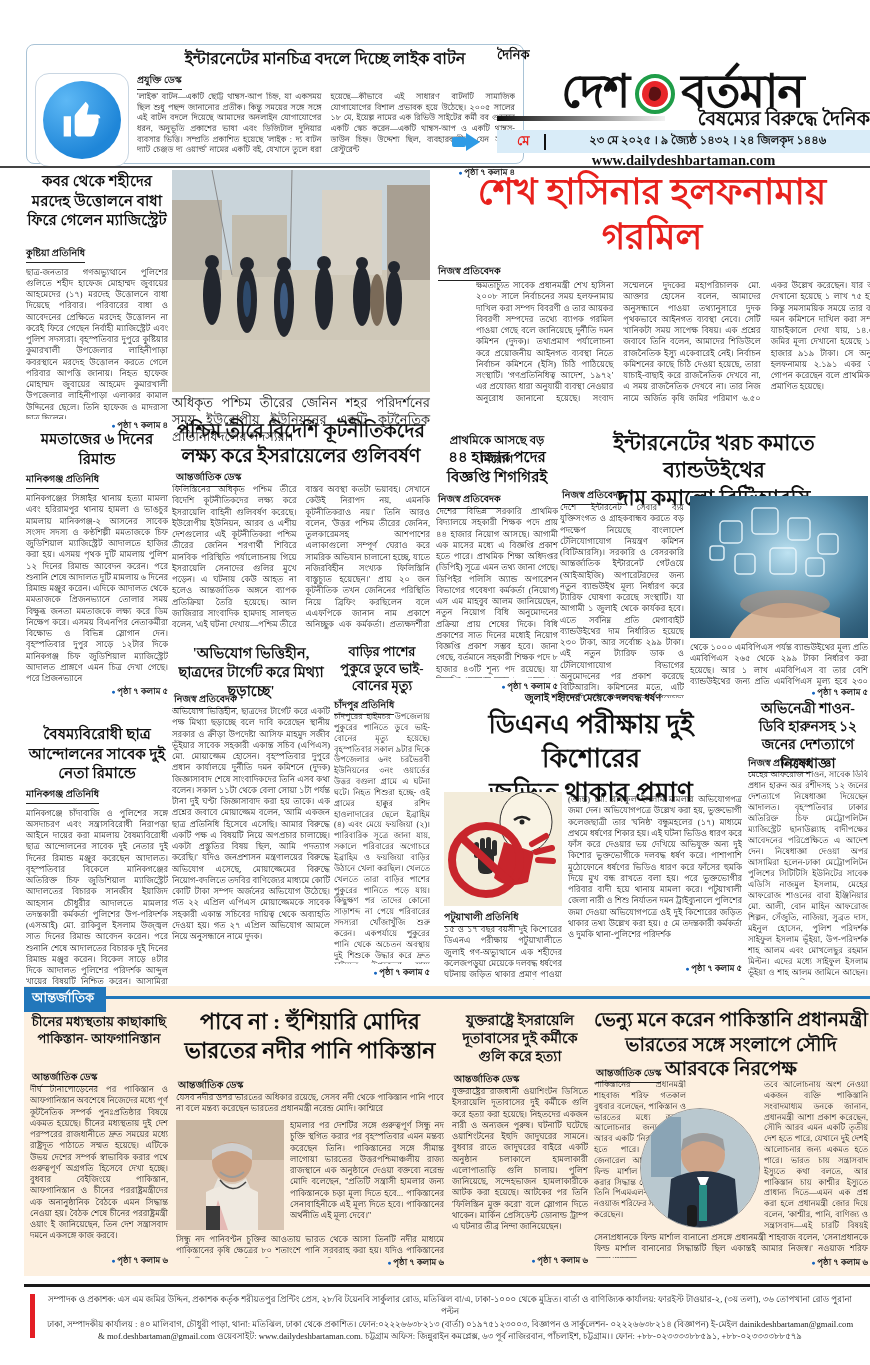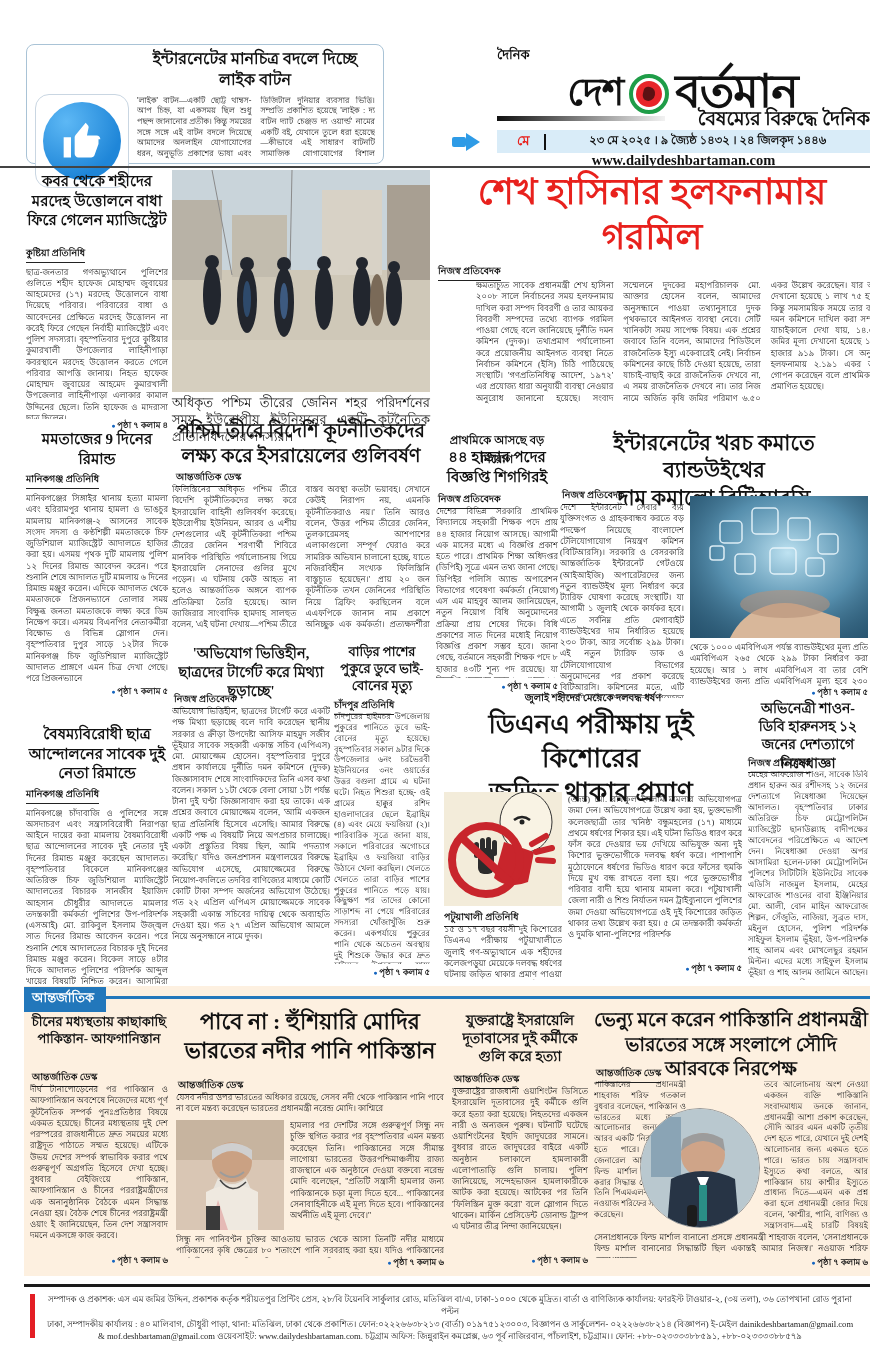--- a/index.html
+++ b/index.html
@@ -39,40 +39,41 @@
   .lead-hl{color:#e8211d;font-weight:800;}
   .arrow-right{width:0;height:0;border-top:9px solid transparent;border-bottom:9px solid transparent;
           border-left:14px solid #2e9be6;}
   .arrow-stem{width:14px;height:10px;background:#2e9be6;border-radius:2px;}
 </style>
 </head>
 <body>
 
 <div id="page">
 
-  <div class="abs likebox" style="left:26px;top:44px;width:358px;height:120px;padding:4px 8px;">
+  <div class="abs likebox" style="left:26px;top:44px;width:498px;height:120px;padding:4px 8px;">
     <div class="hl" style="font-size:16px;margin-left:100px;">ইন্টারনেটের মানচিত্র বদলে দিচ্ছে লাইক বাটন</div>
     <div style="display:flex;gap:8px;margin-top:3px;">
       <div class="likesq">
         <div class="likecircle">
           <svg width="44" height="44" viewBox="0 0 24 24">
               <path fill="#fff" d="M2 10h4v11H2zM22 11c0-1.1-.9-2-2-2h-5.3l.9-4.3v-.3c0-.4-.2-.8-.4-1L14 2 8.6 8.6c-.4.4-.6.9-.6 1.4v9c0 1.1.9 2 2 2h7c.8 0 1.5-.5 1.8-1.2l2.1-5.9c.1-.2.1-.4.1-.6v-2.3z"></path>
             </svg>
         </div>
       </div>
       <div style="flex:1;">
+        <div class="byline"><span>প্রযুক্তি ডেস্ক</span></div>
         <div class="body-text cols2" style="height:74px;font-size:8px;margin-top:2px;">'লাইক' বাটন—একটি ছোট্ট থাম্বস-আপ চিহ্ন, যা একসময় ছিল শুধু পছন্দ জানানোর প্রতীক। কিন্তু সময়ের সঙ্গে সঙ্গে এই বাটন বদলে দিয়েছে আমাদের অনলাইন যোগাযোগের ধরন, অনুভূতি প্রকাশের ভাষা এবং ডিজিটাল দুনিয়ার ব্যবসার ভিত্তি। সম্প্রতি প্রকাশিত হয়েছে 'লাইক : দ্য বাটন দ্যাট চেঞ্জড দ্য ওয়ার্ল্ড' নামের একটি বই, যেখানে তুলে ধরা হয়েছে—কীভাবে এই সাধারণ বাটনটি সামাজিক যোগাযোগের বিশাল প্রভাবক হয়ে উঠেছে। ২০০৫ সালের ১৮ মে, ইয়েল্প নামের এক রিভিউ সাইটের কর্মী বব গুডসন একটি স্কেচ করেন—একটি থাম্বস-আপ ও একটি থাম্বস-ডাউন চিহ্ন। উদ্দেশ্য ছিল, ব্যবহারকারীরা যেন সহজে রেস্টুরেন্ট</div>
         <div class="pref">পৃষ্ঠা ৭ কলাম ৪</div>
       </div>
     </div>
   </div>
 
   <div class="abs" style="left:497px;top:45px;font-weight:bold;font-size:13px;">দৈনিক</div>
   <div class="abs" style="left:495px;top:56px;width:375px;display:flex;align-items:center;justify-content:center;gap:6px;">
-    <span style="font-size:38px;font-weight:900;letter-spacing:-1px;">দেশ</span>
+    <span style="font-size:46px;font-weight:900;letter-spacing:-1px;">দেশ</span>
     <span class="emblem">
         <span class="inner">
           <span class="map"></span>
         </span>
       </span>
     <span style="font-size:46px;font-weight:900;letter-spacing:-1px;">বর্তমান</span>
   </div>
   <div class="abs" style="left:497px;top:116px;width:168px;height:5px;background:linear-gradient(to right,#111,#f2f2f2);"></div>
   <div class="abs" style="left:660px;top:104px;width:210px;text-align:right;font-size:19px;font-weight:bold;">বৈষম্যের বিরুদ্ধে দৈনিক</div>
 
@@ -90,21 +91,21 @@
   <div class="abs rule" style="left:0;top:166px;width:870px;height:2px;"></div>
 
   <div class="abs" style="left:26px;top:172px;width:142px;">
     <div class="hl" style="font-size:15px;">কবর থেকে শহীদের মরদেহ উত্তোলনে বাধা ফিরে গেলেন ম্যাজিস্ট্রেট</div>
     <div class="byline" style="margin-top:15px;"><span>কুষ্টিয়া প্রতিনিধি</span></div>
     <div class="body-text" style="height:152px;margin-top:4px;">ছাত্র-জনতার গণঅভ্যুত্থানে পুলিশের গুলিতে শহীদ হাফেজ মোহাম্মদ জুবায়ের আহমেদের (১৭) মরদেহ উত্তোলনে বাধা দিয়েছে পরিবার। পরিবারের বাধা ও আবেদনের প্রেক্ষিতে মরদেহ উত্তোলন না করেই ফিরে গেছেন নির্বাহী ম্যাজিস্ট্রেট এবং পুলিশ সদস্যরা। বৃহস্পতিবার দুপুরে কুষ্টিয়ার কুমারখালী উপজেলার লাহিনীপাড়া কবরস্থানে মরদেহ উত্তোলন করতে গেলে পরিবার আপত্তি জানায়। নিহত হাফেজ মোহাম্মদ জুবায়ের আহমেদ কুমারখালী উপজেলার লাহিনীপাড়া এলাকার কামাল উদ্দিনের ছেলে। তিনি হাফেজ ও মাদরাসা ছাত্র ছিলেন।</div>
     <div class="pref">পৃষ্ঠা ৭ কলাম ৪</div>
   </div>
 
   <div class="abs" style="left:26px;top:430px;width:142px;">
-    <div class="hl" style="font-size:15px;">মমতাজের 9 দিনের রিমান্ড</div>
+    <div class="hl" style="font-size:15px;">মমতাজের ৬ দিনের রিমান্ড</div>
     <div class="byline" style="margin-top:3px;"><span>মানিকগঞ্জ প্রতিনিধি</span></div>
     <div class="body-text" style="height:192px;margin-top:4px;">মানিকগঞ্জের সিঙ্গাইর থানায় হত্যা মামলা এবং হরিরামপুর থানায় হামলা ও ভাঙচুর মামলায় মানিকগঞ্জ-২ আসনের সাবেক সংসদ সদস্য ও কণ্ঠশিল্পী মমতাজকে চিফ জুডিশিয়াল ম্যাজিস্ট্রেট আদালতে হাজির করা হয়। এসময় পৃথক দুটি মামলায় পুলিশ ১২ দিনের রিমান্ড আবেদন করেন। পরে শুনানি শেষে আদালত দুটি মামলায় ৬ দিনের রিমান্ড মঞ্জুর করেন। এদিকে আদালত থেকে মমতাজকে প্রিজনভ্যানে তোলার সময় বিক্ষুব্ধ জনতা মমতাজকে লক্ষ্য করে ডিম নিক্ষেপ করে। এসময় বিএনপির নেতাকর্মীরা বিক্ষোভ ও বিভিন্ন স্লোগান দেন। বৃহস্পতিবার দুপুর সাড়ে ১২টার দিকে মানিকগঞ্জ চিফ জুডিশিয়াল ম্যাজিস্ট্রেট আদালত প্রাঙ্গণে এমন চিত্র দেখা গেছে। পরে প্রিজনভ্যানে</div>
     <div class="pref">পৃষ্ঠা ৭ কলাম ৫</div>
   </div>
 
   <div class="abs" style="left:26px;top:725px;width:142px;">
     <div class="hl" style="font-size:15px;">বৈষম্যবিরোধী ছাত্র আন্দোলনের সাবেক দুই নেতা রিমান্ডে</div>
     <div class="byline" style="margin-top:3px;"><span>মানিকগঞ্জ প্রতিনিধি</span></div>
     <div class="body-text" style="height:200px;margin-top:4px;">মানিকগঞ্জে চাঁদাবাজি ও পুলিশের সঙ্গে অসদাচরণ এবং সন্ত্রাসবিরোধী নিরাপত্তা আইনে দায়ের করা মামলায় বৈষম্যবিরোধী ছাত্র আন্দোলনের সাবেক দুই নেতার দুই দিনের রিমান্ড মঞ্জুর করেছেন আদালত। বৃহস্পতিবার বিকেলে মানিকগঞ্জের অতিরিক্ত চিফ জুডিশিয়াল ম্যাজিস্ট্রেট আদালতের বিচারক সানজীব ইয়াজিদ আহসান চৌধুরীর আদালতে মামলার তদন্তকারী কর্মকর্তা পুলিশের উপ-পরিদর্শক (এসআই) মো. রাকিবুল ইসলাম উজ্জ্বল সাত দিনের রিমান্ড আবেদন করেন। পরে শুনানি শেষে আদালতের বিচারক দুই দিনের রিমান্ড মঞ্জুর করেন। বিকেল সাড়ে ৪টার দিকে আদালত পুলিশের পরিদর্শক আব্দুল খায়ের বিষয়টি নিশ্চিত করেন। আসামিরা হলেন- বৈষম্যবিরোধী ছাত্র আন্দোলনের মানিকগঞ্জ জেলা শাখার সাবেক মুখ্য সদস্য সচিব</div>
     <div class="pref">পৃষ্ঠা ৭ কলাম ৫</div>

